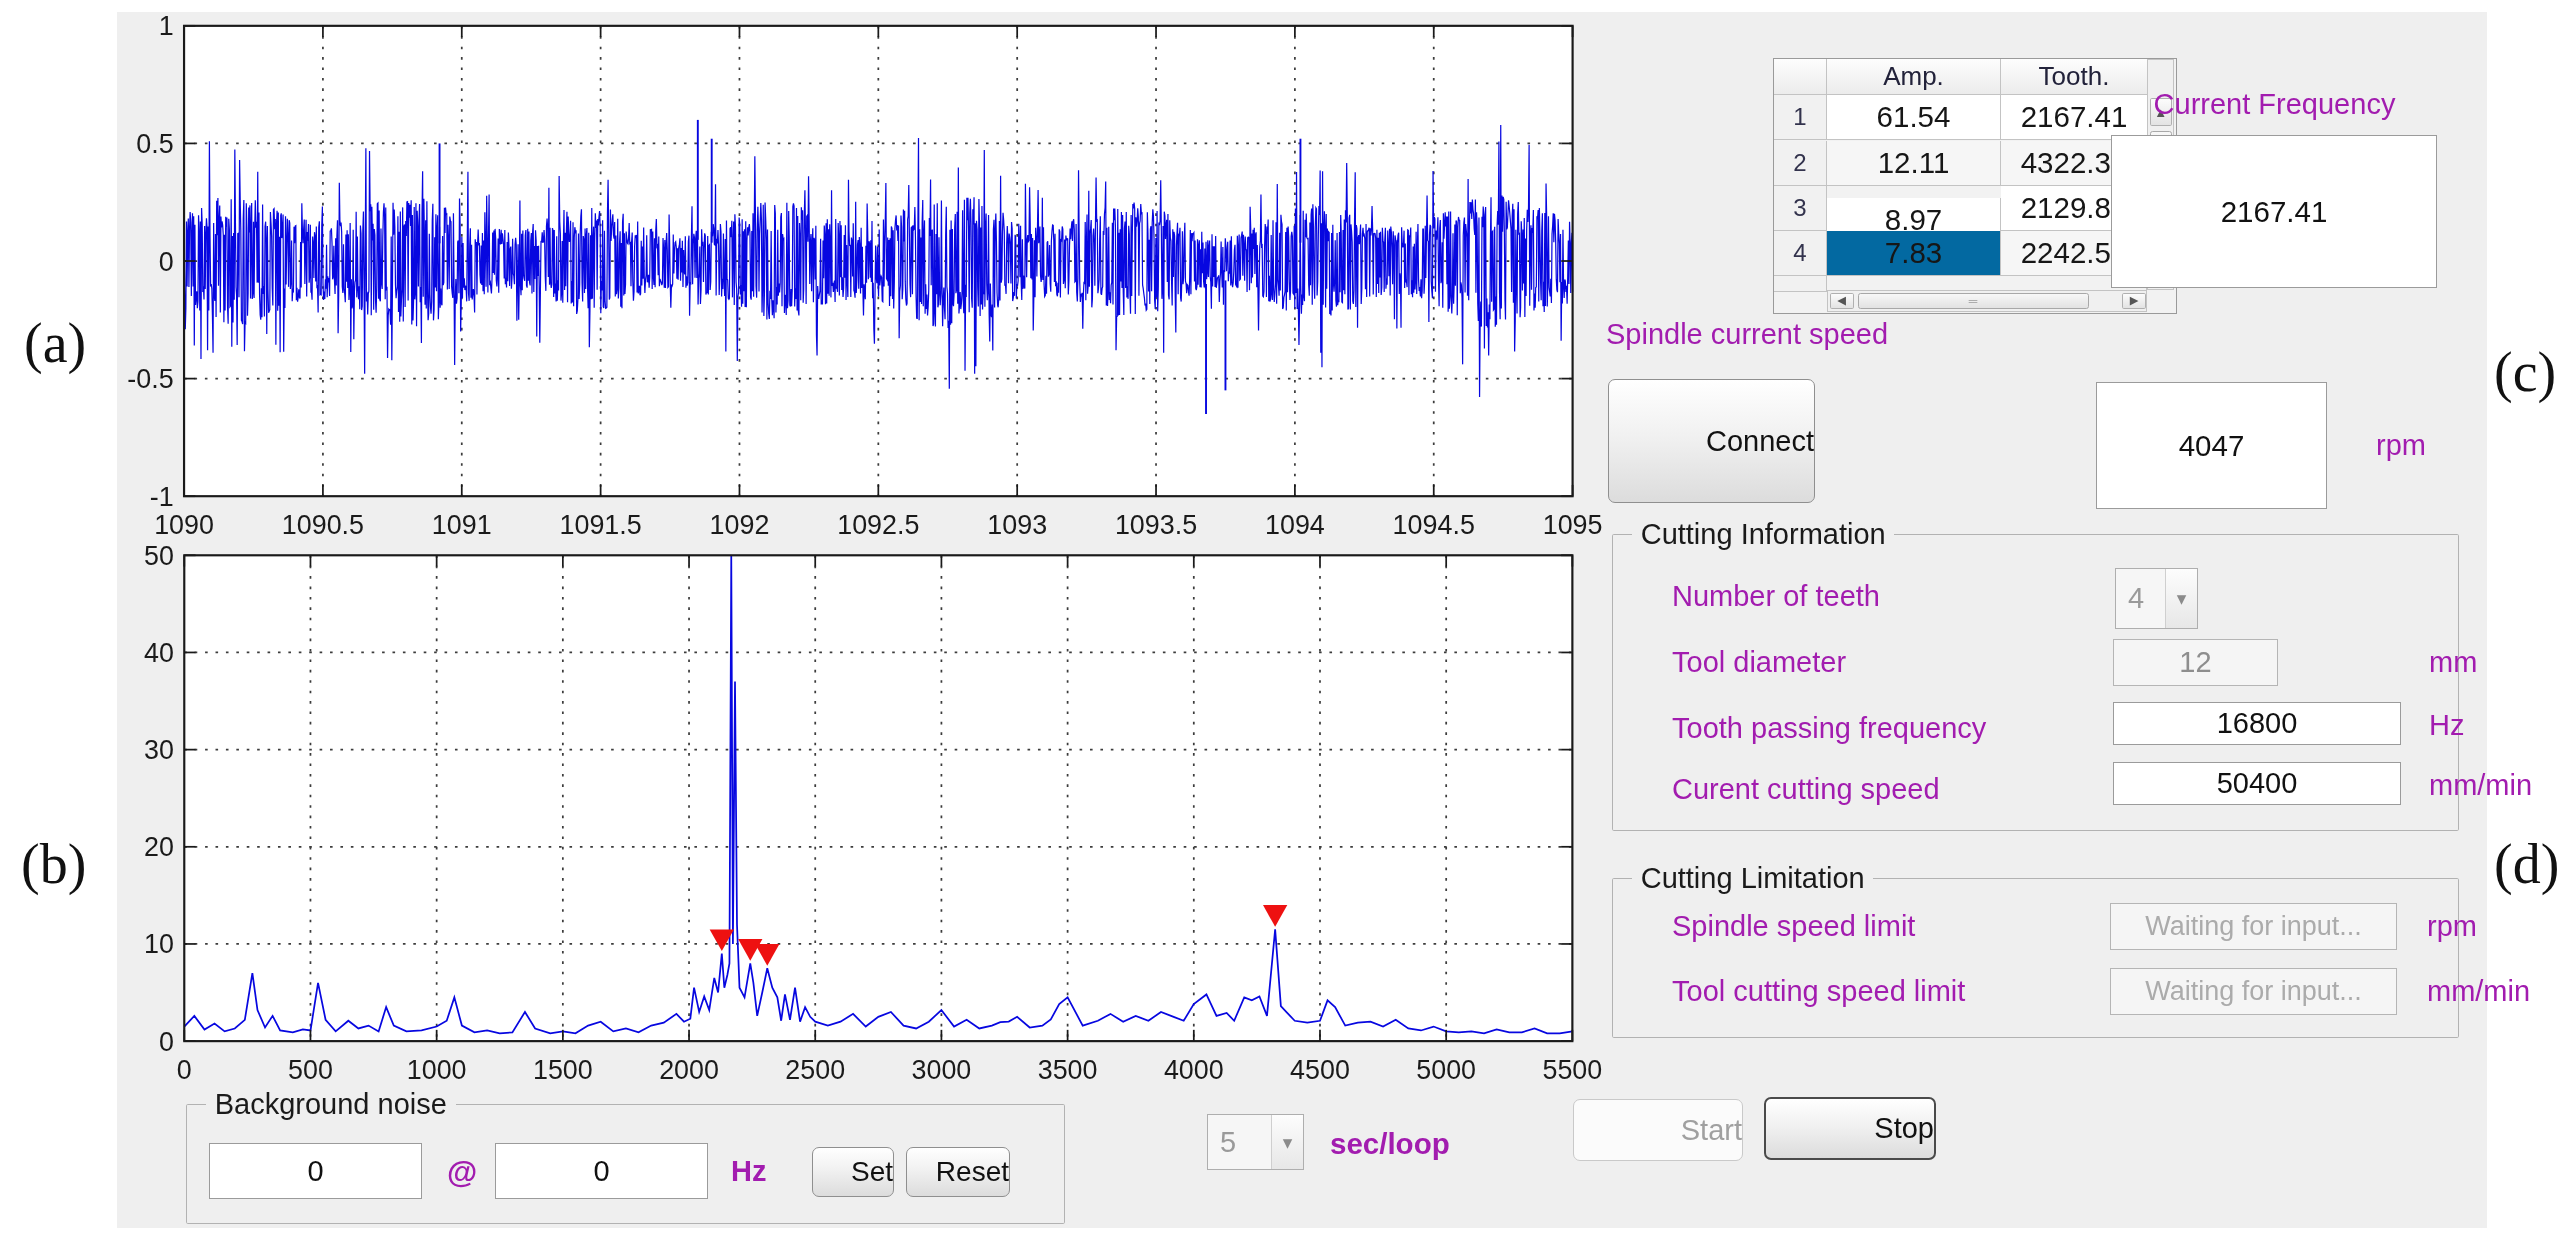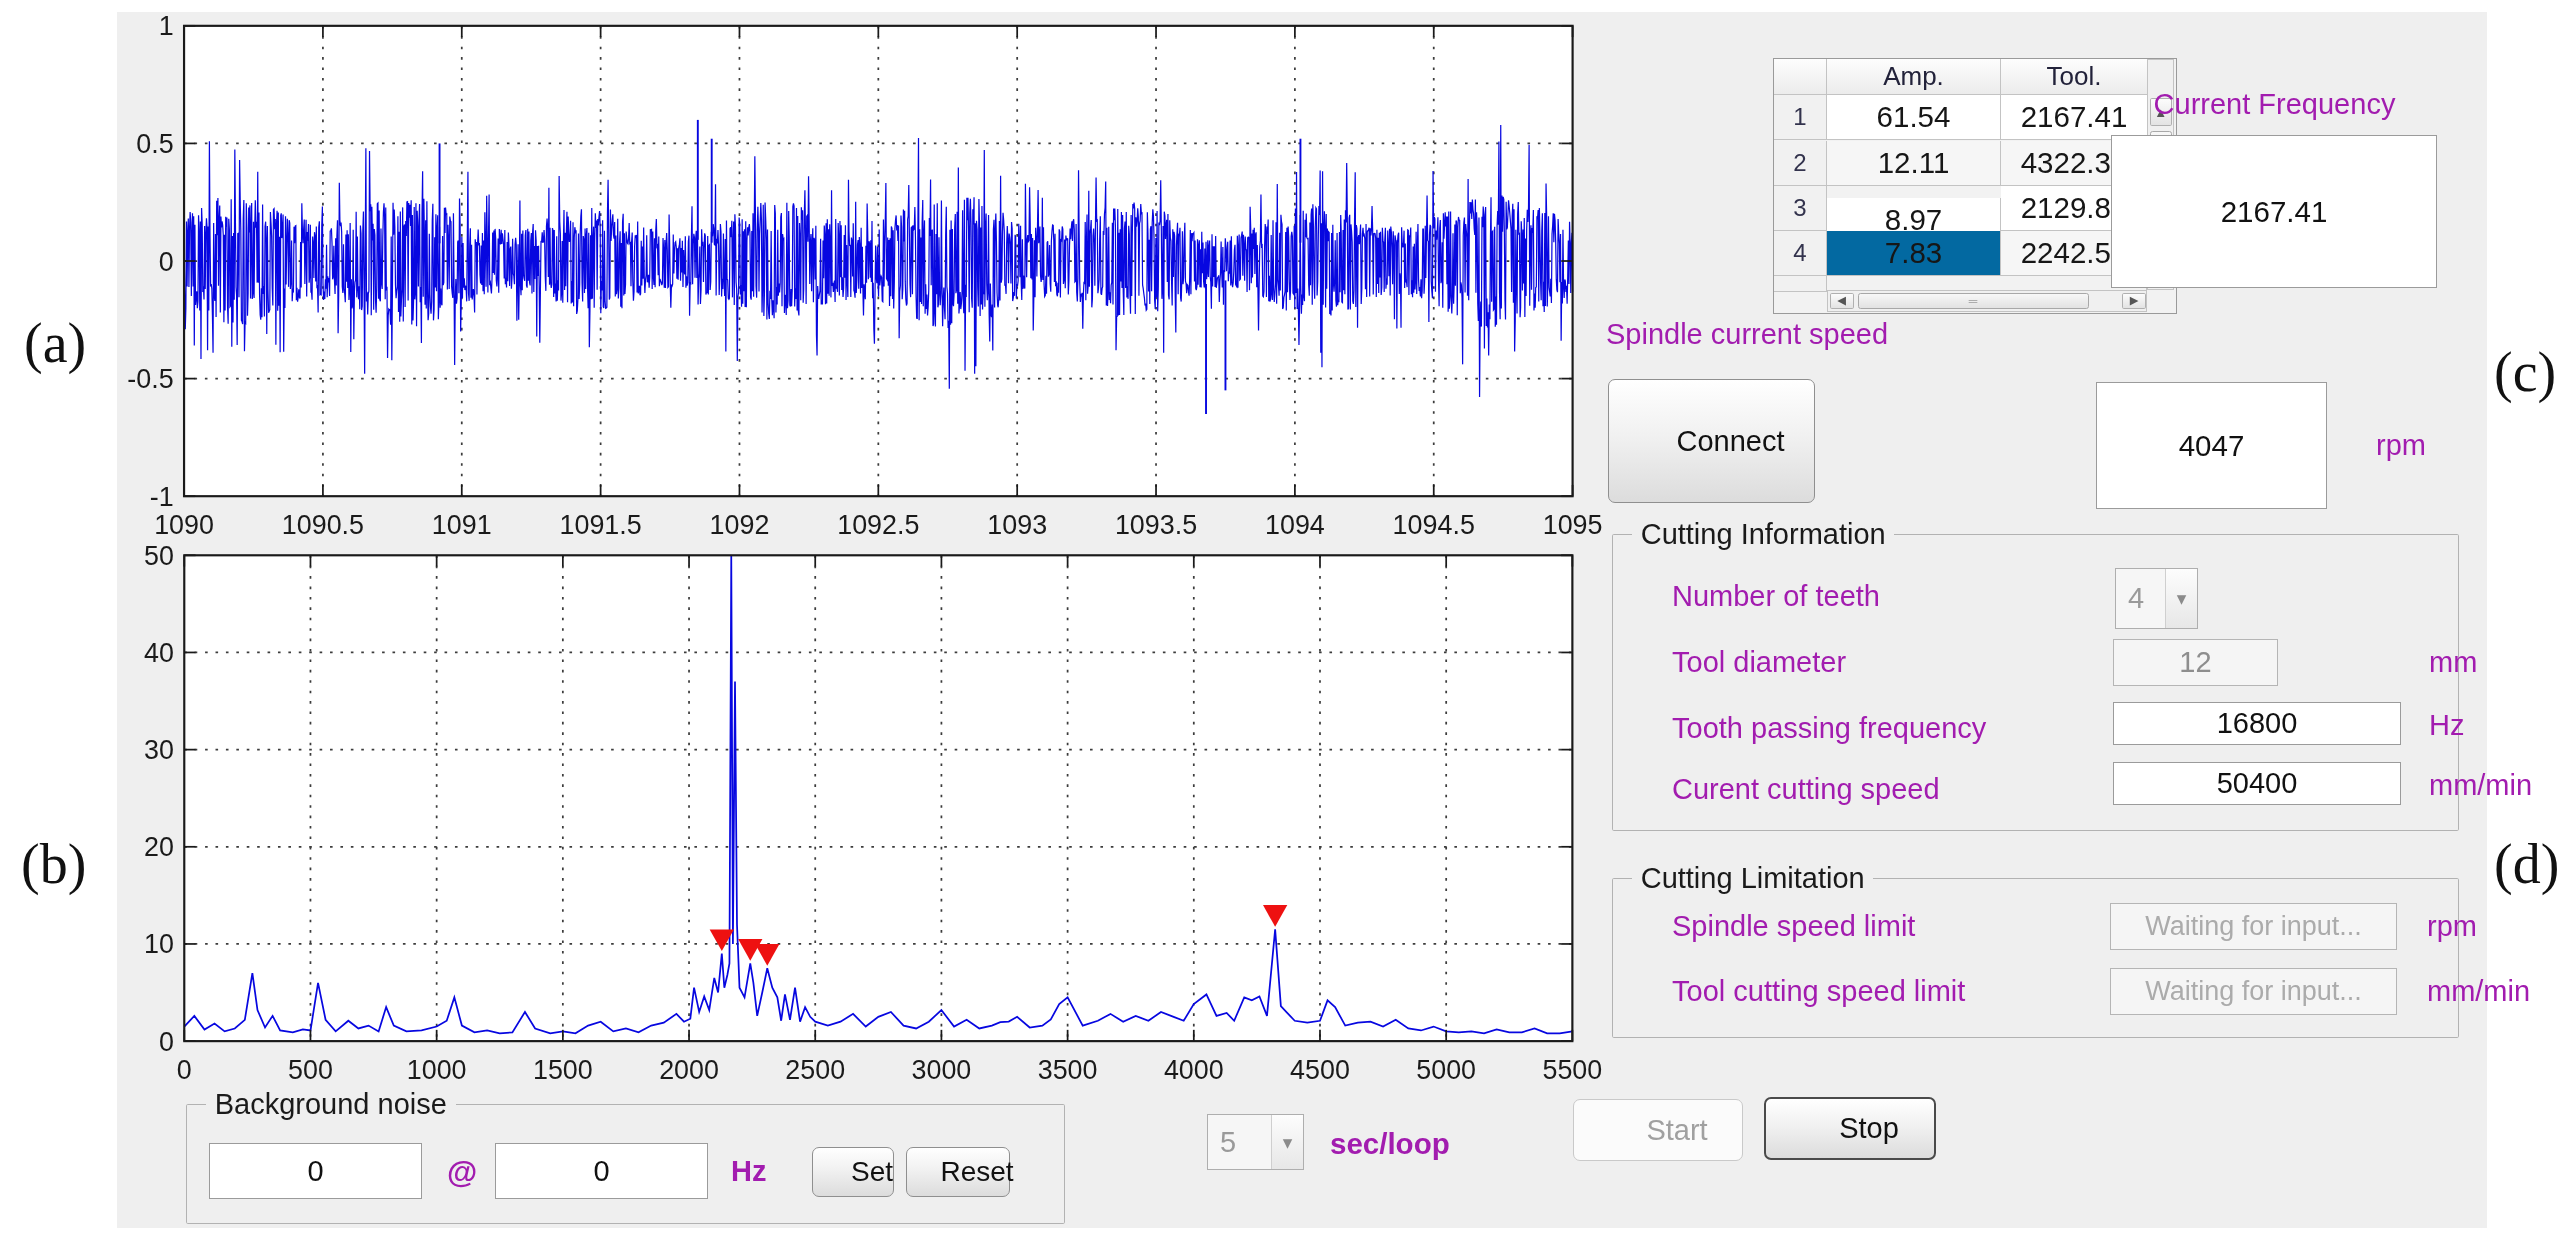--- a/index.html
+++ b/index.html
@@ -6,21 +6,21 @@
   #stage{position:relative;width:2576px;height:1259px;background:#ffffff;
          font-family:"Liberation Sans", sans-serif;overflow:hidden;}
   .abs{position:absolute;}
   #panel{left:117px;top:12px;width:2370px;height:1216px;background:#efefef;}
   .figlabel{font-family:"Liberation Serif", serif;font-size:56px;color:#111;}
   
   .groupbox{border:1.7px solid #b2b2b2;border-radius:1.7px;background:transparent;}
   .legend{position:absolute;top:-17.4px;left:19px;background:#efefef;padding:0 8.7px;
           font-size:29px;color:#1a1a1a;white-space:nowrap;}
   
-  .btn{display:flex;align-items:center;justify-content:center;
+  .btn{display:flex;align-items:center;justify-content:flex-end;
        background:linear-gradient(#ffffff,#f1f1f1 45%,#dcdcdc);
        border:1.7px solid #8f8f8f;border-radius:7px;font-size:29px;color:#111;
        box-sizing:border-box;cursor:default;padding-left:38px;}
   .btn-default{border:2.6px solid #4a4a4a;}
   .btn-disabled{background:#fbfbfb;border:1.7px solid #c9c9c9;color:#a0a0a0;}
   
   .edit{display:flex;align-items:center;justify-content:center;background:#ffffff;
         border:1.7px solid #9b9b9b;box-sizing:border-box;font-size:29px;color:#111;}
   .edit-disabled{background:#f5f5f5;border:1.7px solid #b5b5b5;color:#8e8e8e;}
   .edit-placeholder{color:#ababab;font-size:27px;}
@@ -215,21 +215,21 @@
         <line x1="1692" y1="140" x2="1679" y2="140" stroke="#1a1a1a" stroke-width="2"></line>
         <text x="80" y="151" text-anchor="end" font-size="31" fill="#1a1a1a">40</text>
         <line x1="92" y1="28" x2="105" y2="28" stroke="#1a1a1a" stroke-width="2"></line>
         <line x1="1692" y1="28" x2="1679" y2="28" stroke="#1a1a1a" stroke-width="2"></line>
         <text x="80" y="39" text-anchor="end" font-size="31" fill="#1a1a1a">50</text>
       </svg>
 
     <div id="peak-table" class="abs">
         <div class="pt-cell pt-head" style="left: 0px; top: 0px; width: 53px; height: 36px;"></div>
         <div class="pt-cell pt-head" style="left: 53px; top: 0px; width: 174px; height: 36px;">Amp.</div>
-        <div class="pt-cell pt-head" style="left: 227px; top: 0px; width: 147px; height: 36px;">Tool.</div>
+        <div class="pt-cell pt-head" style="left: 227px; top: 0px; width: 147px; height: 36px;">Tooth.</div>
         <div class="pt-cell pt-rownum" style="left: 0px; top: 36px; width: 53px; height: 45px;">1</div>
         <div class="pt-cell pt-data" style="left: 53px; top: 36px; width: 174px; height: 45px; background: rgb(255, 255, 255);">61.54</div>
         <div class="pt-cell pt-data" style="left: 227px; top: 36px; width: 147px; height: 45px; background: rgb(255, 255, 255);">2167.41</div>
         <div class="pt-cell pt-rownum" style="left: 0px; top: 82px; width: 53px; height: 45px;">2</div>
         <div class="pt-cell pt-data" style="left: 53px; top: 82px; width: 174px; height: 45px; background: rgb(246, 246, 246);">12.11</div>
         <div class="pt-cell pt-data" style="left: 227px; top: 82px; width: 147px; height: 45px; background: rgb(246, 246, 246);">4322.30</div>
         <div class="pt-cell pt-rownum" style="left: 0px; top: 127px; width: 53px; height: 45px;">3</div>
         <div class="pt-cell pt-data" style="left: 53px; top: 127px; width: 174px; height: 45px; background: rgb(255, 255, 255); margin-top: 12px;">8.97</div>
         <div class="pt-cell pt-data" style="left: 227px; top: 127px; width: 147px; height: 45px; background: rgb(255, 255, 255);">2129.83</div>
         <div class="pt-cell pt-rownum" style="left: 0px; top: 172px; width: 53px; height: 45px;">4</div>

